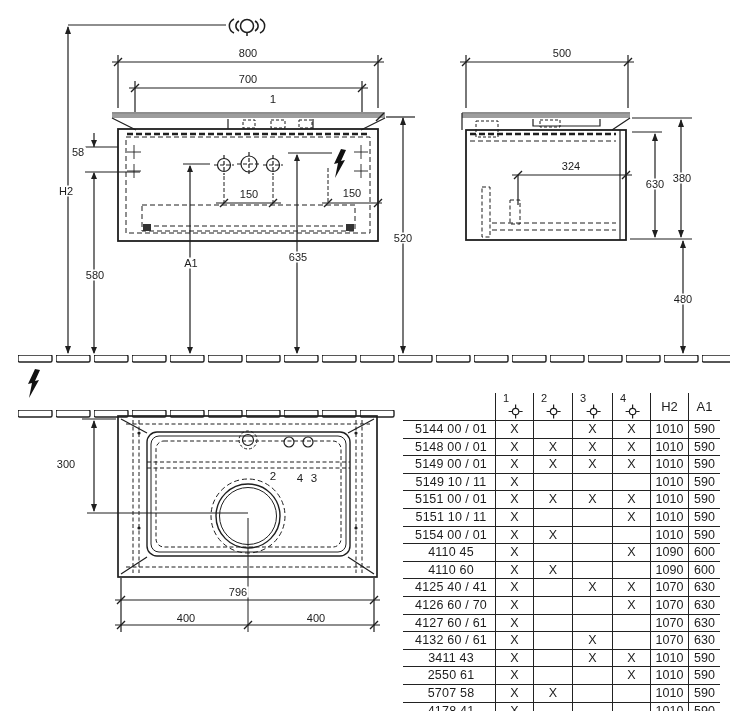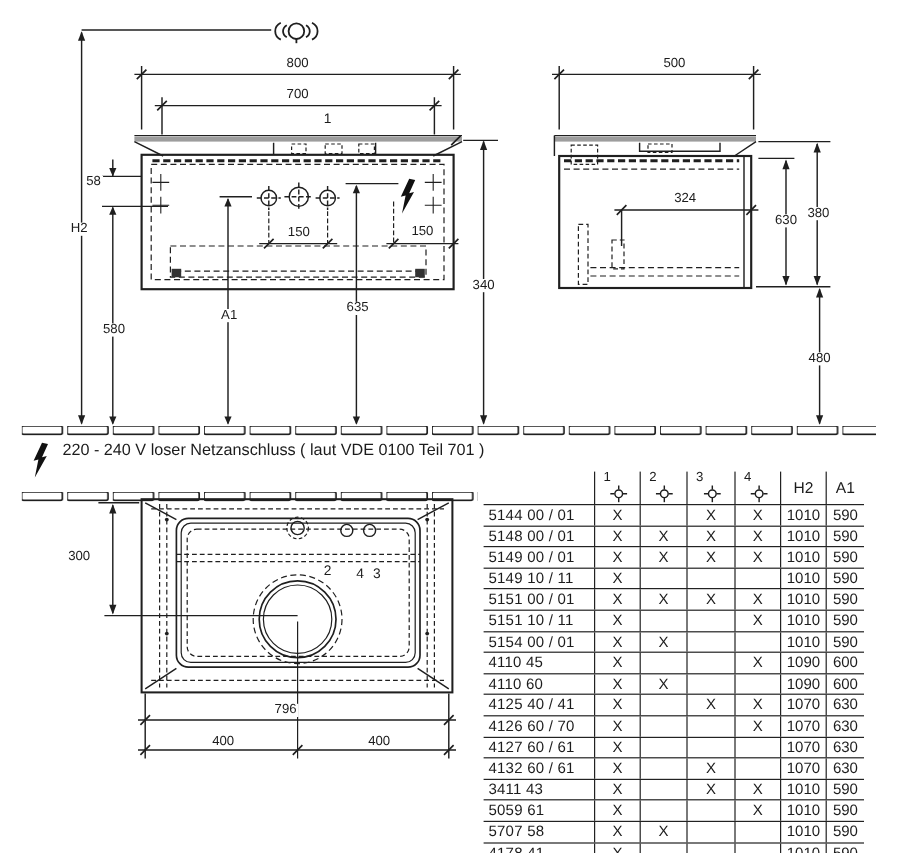--- a/index.html
+++ b/index.html
@@ -20,21 +20,21 @@
   .spec-table{position:absolute;left:403px;top:393px;width:317px;}
   .thead,.trow{display:grid;grid-template-columns:92px 38px 39px 40px 38px 38px 32px;}
   .thead{height:27px;border-bottom:1.6px solid #222;}
   .trow{height:16.6px;border-bottom:1.4px solid #222;}
   .hcell{position:relative;border-left:1.4px solid #222;}
   .hcell.first{border-left:none;}
   .hcell .num{position:absolute;left:7px;top:-1px;font-size:11px;}
   .hcell .tgt{position:absolute;left:50%;top:11px;transform:translateX(-46%);}
   .hcell.txt{display:flex;align-items:center;justify-content:center;font-size:13px;}
   .tcell{font-size:12.5px;line-height:16.4px;text-align:center;border-left:1.4px solid #222;overflow:hidden;}
-  .tcell.model{text-align:left;padding-left:4px;border-left:none;letter-spacing:.2px;}
+  .tcell.model{text-align:center;padding-left:4px;border-left:none;letter-spacing:.2px;}
 </style>
 </head>
 <body>
 
 <div class="stage">
 
 <svg width="750" height="711" viewBox="0 0 750 711">
   <defs>
     <pattern id="tilesFloor" x="18" y="355" width="38" height="30" patternUnits="userSpaceOnUse">
       <rect x="0" y="0" width="34" height="7" rx="1.5" fill="#fff" stroke="#1f1f1f" stroke-width="1.4"></rect>
@@ -215,43 +215,39 @@
   </g>
 </svg>
 
 <div class="lab" style="left:248px;top:53px;background:transparent">800</div>
 <div class="lab" style="left:248px;top:79px;background:transparent">700</div>
 <div class="lab" style="left:78px;top:152px">58</div>
 <div class="lab" style="left:66px;top:191px">H2</div>
 <div class="lab" style="left:95px;top:275px">580</div>
 <div class="lab" style="left:191px;top:263px">A1</div>
 <div class="lab" style="left:298px;top:257px">635</div>
-<div class="lab" style="left:403px;top:238px">340</div>
+<div class="lab" style="left:403px;top:238px">520</div>
 <div class="lab" style="left:249px;top:194px">150</div>
 <div class="lab" style="left:352px;top:193px">150</div>
 <div class="lab sm" style="left:273px;top:100px">1</div>
 
 <div class="lab" style="left:562px;top:53px;background:transparent">500</div>
 <div class="lab" style="left:571px;top:166px;background:transparent">324</div>
 <div class="lab" style="left:655px;top:184px">630</div>
 <div class="lab" style="left:682px;top:178px">380</div>
 <div class="lab" style="left:683px;top:299px">480</div>
 
 <div class="lab" style="left:66px;top:464px">300</div>
 <div class="lab" style="left:238px;top:592px">796</div>
 <div class="lab" style="left:186px;top:618px">400</div>
 <div class="lab" style="left:316px;top:618px">400</div>
 <div class="lab sm" style="left:273px;top:477px">2</div>
 <div class="lab sm" style="left:300px;top:479px">4</div>
 <div class="lab sm" style="left:314px;top:479px">3</div>
 
-<div class="note-row">
-  <span style="width:16px"></span>
-  <span>220 - 240 V loser Netzanschluss ( laut VDE 0100 Teil 701 )</span>
-</div>
 
 <div class="spec-table">
   <div class="thead">
     <div class="hcell first"></div>
     <div class="hcell">
       <span class="num">1</span>
       <svg class="tgt" width="15" height="15" viewBox="0 0 15 15">
         <circle cx="7.5" cy="7.5" r="3.2" fill="none" stroke="#1f1f1f" stroke-width="1.2"></circle>
         <path d="M7.5 0.5 V4 M7.5 11 V14.5 M0.5 7.5 H4 M11 7.5 H14.5" stroke="#1f1f1f" stroke-width="1.2"></path>
       </svg>
@@ -401,21 +397,21 @@
         <div class="trow">
           <span class="tcell model">3411 43</span>
           <span class="tcell">X</span>
           <span class="tcell"></span>
           <span class="tcell">X</span>
           <span class="tcell">X</span>
           <span class="tcell">1010</span>
           <span class="tcell">590</span>
         </div>
         <div class="trow">
-          <span class="tcell model">5059 61</span>
+          <span class="tcell model">2550 61</span>
           <span class="tcell">X</span>
           <span class="tcell"></span>
           <span class="tcell"></span>
           <span class="tcell">X</span>
           <span class="tcell">1010</span>
           <span class="tcell">590</span>
         </div>
         <div class="trow">
           <span class="tcell model">5707 58</span>
           <span class="tcell">X</span>

